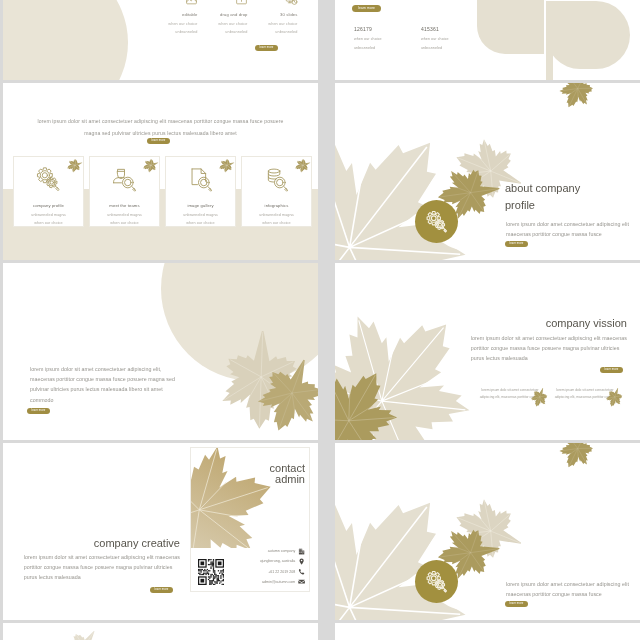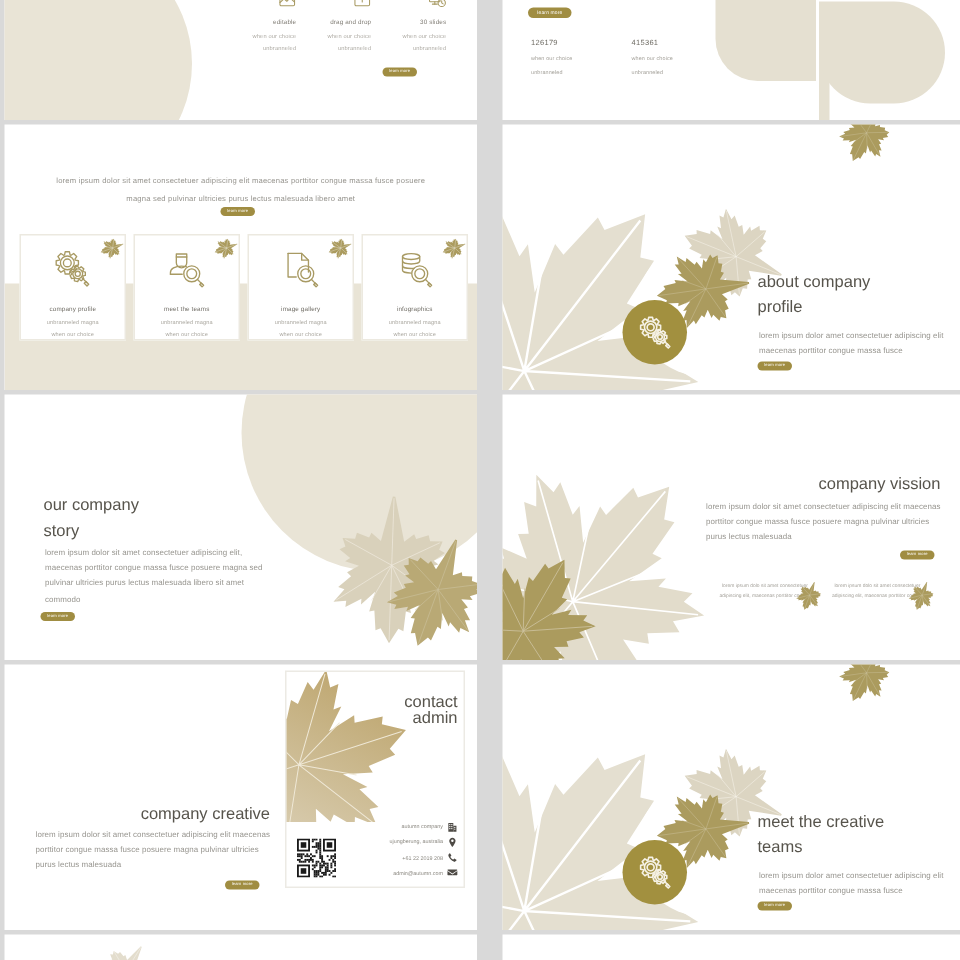--- a/index.html
+++ b/index.html
@@ -266,24 +266,20 @@
         <g stroke="#efeade" stroke-width="0.9" fill="none" opacity="1">
           <path d="M100.0,194.0 L100.0,108.0 M100.0,108.0 L100.0,12.0 M100.0,108.0 L169.6,61.0 M100.0,108.0 L160.6,138.9 M100.0,108.0 L30.4,61.0 M100.0,108.0 L39.4,138.9 M100.0,108.0 L124.4,62.1 M100.0,108.0 L75.6,62.1"></path>
         </g>
       </svg>
       <svg class="leafsvg" style="left:247.906px;top:93.007px;width:80px;height:80px;transform:rotate(200deg);" viewBox="0 0 200 200">
         <path fill="#b9a975" d="M85.1,138.6L72.6,148.6L69.8,142.7L54.0,148.0L51.9,140.4L35.8,140.7L39.9,129.9L32.4,126.1L46.5,115.5L40.1,111.1L58.1,105.8L43.1,96.9L48.4,92.2L32.4,77.9L40.5,75.0L27.0,58.8L43.3,60.4L42.5,52.4L62.7,63.6L62.4,56.2L80.0,73.4L73.2,47.7L79.8,49.4L82.1,23.9L88.6,26.8L100.0,8.0L100.0,8.0L111.4,26.8L117.9,23.9L120.2,49.4L126.8,47.7L120.0,73.4L137.6,56.2L137.3,63.6L157.5,52.4L156.7,60.4L173.0,58.8L159.5,75.0L167.6,77.9L151.6,92.2L156.9,96.9L141.9,105.8L159.9,111.1L153.5,115.5L167.6,126.1L160.1,129.9L164.2,140.7L148.1,140.4L146.0,148.0L130.2,142.7L127.4,148.6L114.9,138.6L101.6,196.0L98.4,196.0Z" opacity="1"></path>
         <g stroke="#cdc39f" stroke-width="0.9" fill="none" opacity="1">
           <path d="M100.0,194.0 L100.0,108.0 M100.0,108.0 L100.0,12.0 M100.0,108.0 L169.6,61.0 M100.0,108.0 L160.6,138.9 M100.0,108.0 L30.4,61.0 M100.0,108.0 L39.4,138.9 M100.0,108.0 L124.4,62.1 M100.0,108.0 L75.6,62.1"></path>
         </g>
       </svg>
-      <div class="t2 h1" style="left:26px;top:66px">
-        <div>our company</div>
-        <div>story</div>
-      </div>
       <div class="p2 body" style="left:27px;top:101px">
         <div>lorem ipsum dolor sit amet consectetuer adipiscing elit,</div>
         <div>maecenas porttitor congue massa fusce posuere magna sed</div>
         <div>pulvinar ultricies purus lectus malesuada libero sit amet</div>
         <div>commodo</div>
       </div>
       <div class="btn btn-sm" style="left:24px;top:145px;">learn more</div>
     </div>
 <div class="slide r2 c1">
       <svg class="leafsvg" style="left:-47.8577px;top:31.8716px;width:200px;height:200px;transform:rotate(40deg);" viewBox="0 0 200 200">
@@ -565,24 +561,20 @@
           <path d="M30.28 14.66L30.28 19.34L26.89 20.06L26.45 21.12L28.34 24.03L25.03 27.34L22.12 25.45L21.06 25.89L20.34 29.28L15.66 29.28L14.94 25.89L13.88 25.45L10.97 27.34L7.66 24.03L9.55 21.12L9.11 20.06L5.72 19.34L5.72 14.66L9.11 13.94L9.55 12.88L7.66 9.97L10.97 6.66L13.88 8.55L14.94 8.11L15.66 4.72L20.34 4.72L21.06 8.11L22.12 8.55L25.03 6.66L28.34 9.97L26.45 12.88L26.89 13.94Z"></path>
           <circle cx="18" cy="17" r="7.6"></circle>
           <circle cx="18" cy="17" r="4.3"></circle>
           <path d="M37.90 27.16L37.90 30.84L35.54 31.40L35.14 32.22L36.18 34.42L33.30 36.71L31.39 35.22L30.50 35.42L29.42 37.60L25.84 36.78L25.81 34.35L25.10 33.79L22.73 34.30L21.13 30.99L23.02 29.45L23.02 28.55L21.13 27.01L22.73 23.70L25.10 24.21L25.81 23.65L25.84 21.22L29.42 20.40L30.50 22.58L31.39 22.78L33.30 21.29L36.18 23.58L35.14 25.78L35.54 26.60Z"></path>
           <circle cx="29.5" cy="29" r="5.4"></circle>
           <circle cx="29.5" cy="29" r="2.8"></circle>
           <path d="M34.2 33.5l5.2 5.2"></path>
           <path d="M38.6 37.6l3.0 3.0-1.9 1.9-3.0-3.0z"></path>
         </svg>
       </div>
-      <div class="t2 h1" style="left:170px;top:97px">
-        <div>meet the creative</div>
-        <div>teams</div>
-      </div>
       <div class="p2 body" style="left:171px;top:136px">
         <div>lorem ipsum dolor amet consectetuer adipiscing elit</div>
         <div>maecenas porttitor congue massa fusce</div>
       </div>
       <div class="btn btn-sm" style="left:170px;top:158px;">learn more</div>
     </div>
 <div class="slide r4 c0">
       <svg class="leafsvg" style="left:58px;top:4px;width:44px;height:44px;transform:rotate(212deg);" viewBox="0 0 200 200">
         <path fill="#e3ddcd" d="M85.1,138.6L72.6,148.6L69.8,142.7L54.0,148.0L51.9,140.4L35.8,140.7L39.9,129.9L32.4,126.1L46.5,115.5L40.1,111.1L58.1,105.8L43.1,96.9L48.4,92.2L32.4,77.9L40.5,75.0L27.0,58.8L43.3,60.4L42.5,52.4L62.7,63.6L62.4,56.2L80.0,73.4L73.2,47.7L79.8,49.4L82.1,23.9L88.6,26.8L100.0,8.0L100.0,8.0L111.4,26.8L117.9,23.9L120.2,49.4L126.8,47.7L120.0,73.4L137.6,56.2L137.3,63.6L157.5,52.4L156.7,60.4L173.0,58.8L159.5,75.0L167.6,77.9L151.6,92.2L156.9,96.9L141.9,105.8L159.9,111.1L153.5,115.5L167.6,126.1L160.1,129.9L164.2,140.7L148.1,140.4L146.0,148.0L130.2,142.7L127.4,148.6L114.9,138.6L101.6,196.0L98.4,196.0Z" opacity="1"></path>
         <g stroke="#ffffff" stroke-width="1" fill="none" opacity="1">

